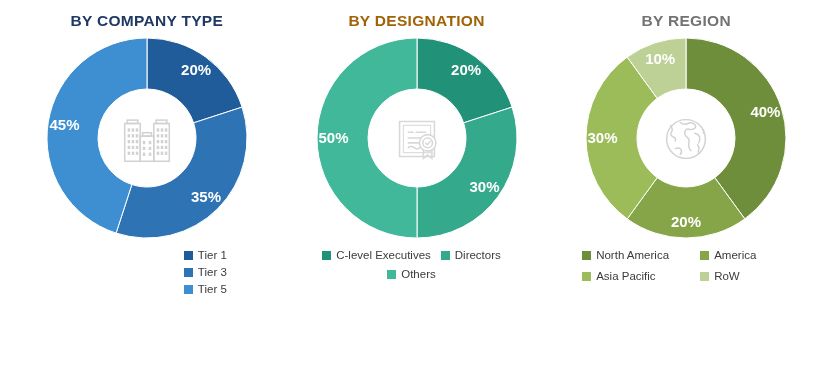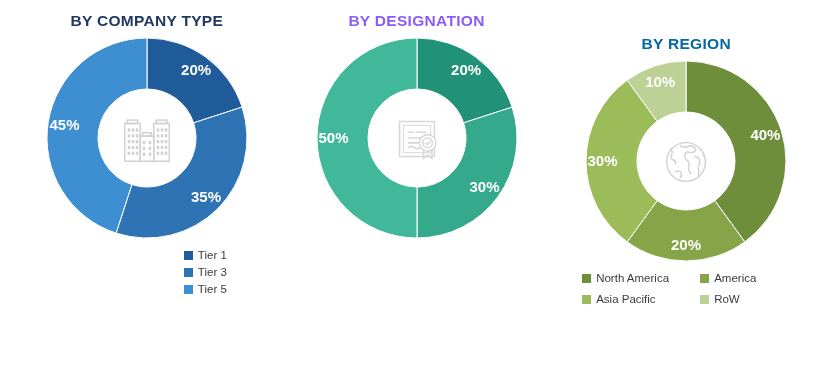--- a/index.html
+++ b/index.html
@@ -183,21 +183,21 @@
           <span>Tier 3</span>
         </div>
         <div class="legend-item">
           <span class="swatch" style="background: rgb(61, 143, 209);"></span>
           <span>Tier 5</span>
         </div>
       </div>
   </div>
 
   <div class="chart-block">
-    <div class="chart-title" style="color: #8b5cf6;">BY DESIGNATION</div>
+    <div class="chart-title" style="color: #a16207;">BY DESIGNATION</div>
 
     <div class="donut-wrap">
       <svg width="210" height="205" viewBox="0 0 210 205">
         <g id="slices-1">
             <path d="M 105 2 A 100 100 0 0 1 200.10565162951536 71.09830056250526 L 151.60176929846253 86.85816727562758 A 49 49 0 0 0 105 53 Z" fill="#219177" stroke="#ffffff" stroke-width="1"></path>
             <path d="M 200.10565162951536 71.09830056250526 A 100 100 0 0 1 105 202 L 105 151 A 49 49 0 0 0 151.60176929846253 86.85816727562758 Z" fill="#34a98c" stroke="#ffffff" stroke-width="1"></path>
             <path d="M 105 202 A 100 100 0 0 1 104.99999999999999 2 L 104.99999999999999 53 A 49 49 0 0 0 105 151 Z" fill="#41b89a" stroke="#ffffff" stroke-width="1"></path>
           </g>
         <g id="slicelabels-1">
             <text x="154.08006856642152" y="39.44708096969188" text-anchor="middle" class="slice-label">20%</text>
@@ -217,24 +217,38 @@
         </g>
         <g fill="none" stroke="#d8d8d8" stroke-width="1.6">
           <circle cx="43" cy="36" r="8.5" fill="#ffffff"></circle>
           <circle cx="43" cy="36" r="5"></circle>
           <path d="M40.8 36.2 l1.7 1.8 3.4 -3.8" stroke-width="1.5" stroke-linecap="round" stroke-linejoin="round"></path>
           <path d="M38.6 42.4 L38.6 52 L43 48.6 L47.4 52 L47.4 42.4"></path>
         </g>
       </svg>
     </div>
 
+    <div class="legend" id="legend-1">
+        <div class="legend-item">
+          <span class="swatch" style="background: rgb(33, 145, 119);"></span>
+          <span>C-level Executives</span>
+        </div>
+        <div class="legend-item">
+          <span class="swatch" style="background: rgb(52, 169, 140);"></span>
+          <span>Directors</span>
+        </div>
+        <div class="legend-item">
+          <span class="swatch" style="background: rgb(65, 184, 154);"></span>
+          <span>Others</span>
+        </div>
+      </div>
   </div>
 
   <div class="chart-block">
-    <div class="chart-title" style="color: #0369a1; margin-top: 23px;">BY REGION</div>
+    <div class="chart-title" style="color: #737373;">BY REGION</div>
 
     <div class="donut-wrap">
       <svg width="210" height="205" viewBox="0 0 210 205">
         <g id="slices-2">
             <path d="M 105 2 A 100 100 0 0 1 163.77852522924732 182.90169943749476 L 133.80147736233118 141.64183272437242 A 49 49 0 0 0 105 53 Z" fill="#6f8e3b" stroke="#ffffff" stroke-width="1"></path>
             <path d="M 163.77852522924732 182.90169943749476 A 100 100 0 0 1 46.2214747707527 182.90169943749476 L 76.19852263766882 141.64183272437242 A 49 49 0 0 0 133.80147736233118 141.64183272437242 Z" fill="#86a548" stroke="#ffffff" stroke-width="1"></path>
             <path d="M 46.2214747707527 182.90169943749476 A 100 100 0 0 1 46.22147477075268 21.098300562505273 L 76.19852263766882 62.35816727562758 A 49 49 0 0 0 76.19852263766882 141.64183272437242 Z" fill="#9cbc59" stroke="#ffffff" stroke-width="1"></path>
             <path d="M 46.22147477075268 21.098300562505273 A 100 100 0 0 1 104.99999999999999 2 L 104.99999999999999 53 A 49 49 0 0 0 76.19852263766882 62.35816727562758 Z" fill="#bdd096" stroke="#ffffff" stroke-width="1"></path>
           </g>
         <g id="slicelabels-2">

